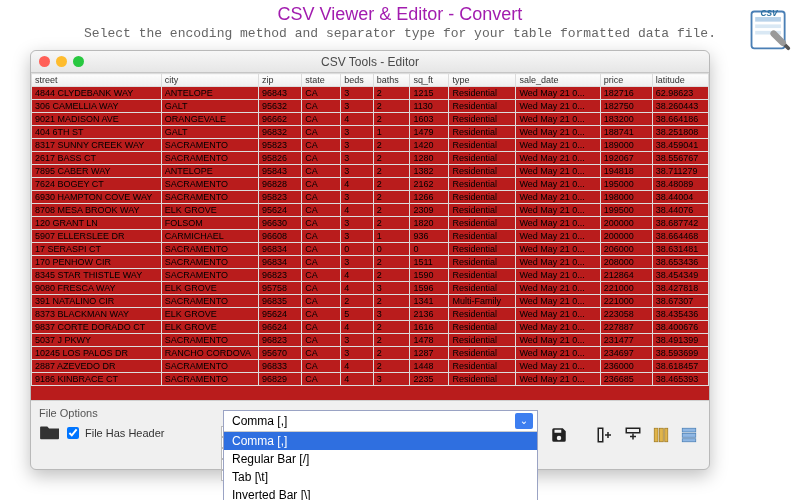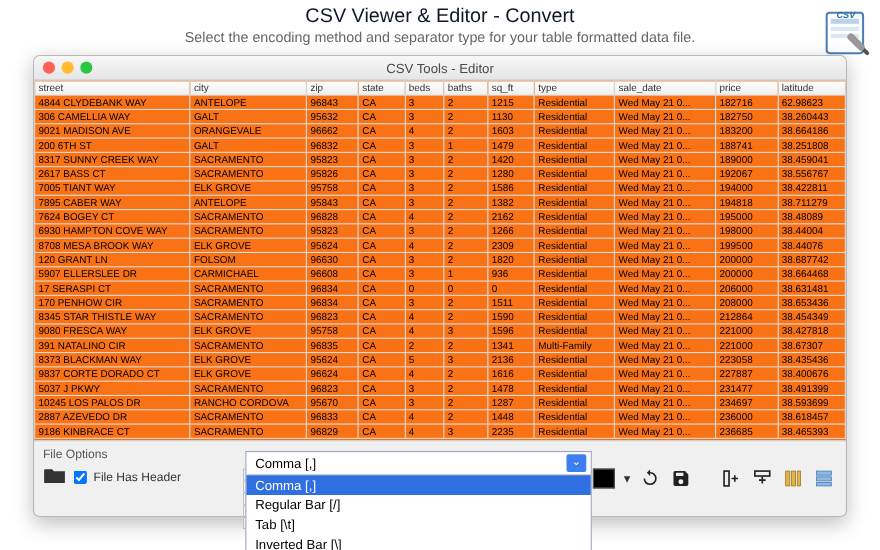--- a/index.html
+++ b/index.html
@@ -10,41 +10,42 @@
   width: 800px;
   height: 500px;
   overflow: hidden;
   position: relative;
 }
 .header-area {
   text-align: center;
   padding: 4px 0 2px 0;
 }
 .header-title {
-  color: #0f172a;
+  color: #a21caf;
   font-size: 18px;
   font-weight: 400;
 }
 .header-sub {
   color: #666;
   font-size: 13px;
   margin-top: 1px;
+  font-family: Liberation Mono, monospace;
 }
 .csv-logo {
   position: absolute;
   top: 6px;
   right: 8px;
   width: 46px;
   height: 46px;
 }
 .window {
   position: absolute;
   left: 30px;
   top: 50px;
-  width: 740px;
+  width: 680px;
   height: 420px;
   background: #f0f0f0;
   border: 1px solid #b9b9b9;
   border-radius: 6px;
   box-shadow: 0 6px 18px rgba(0,0,0,0.25);
   display: flex;
   flex-direction: column;
 }
 .titlebar {
   height: 22px;
@@ -64,21 +65,21 @@
 .win-title {
   position: absolute;
   left: 0; right: 0;
   text-align: center;
   font-size: 12px;
   color: #4a4a4a;
 }
 .table-wrap {
   flex: 1;
   overflow: hidden;
-  background: #f97316;
+  background: #b91c1c;
   border-bottom: 1px solid #d0d0d0;
 }
 table {
   border-collapse: collapse;
   width: 100%;
   font-size: 9px;
   table-layout: fixed;
 }
 th, td {
   border: 1px solid #dcdcdc;
@@ -281,21 +282,21 @@
             <td>CA</td>
             <td>4</td>
             <td>2</td>
             <td>1603</td>
             <td>Residential</td>
             <td>Wed May 21 0...</td>
             <td>183200</td>
             <td>38.664186</td>
           </tr>
           <tr>
-            <td>200 6TH ST</td>
+            <td>404 6TH ST</td>
             <td>GALT</td>
             <td>96832</td>
             <td>CA</td>
             <td>3</td>
             <td>1</td>
             <td>1479</td>
             <td>Residential</td>
             <td>Wed May 21 0...</td>
             <td>188741</td>
             <td>38.251808</td>
@@ -318,33 +319,20 @@
             <td>SACRAMENTO</td>
             <td>95826</td>
             <td>CA</td>
             <td>3</td>
             <td>2</td>
             <td>1280</td>
             <td>Residential</td>
             <td>Wed May 21 0...</td>
             <td>192067</td>
             <td>38.556767</td>
-          </tr>
-          <tr>
-            <td>7005 TIANT WAY</td>
-            <td>ELK GROVE</td>
-            <td>95758</td>
-            <td>CA</td>
-            <td>3</td>
-            <td>2</td>
-            <td>1586</td>
-            <td>Residential</td>
-            <td>Wed May 21 0...</td>
-            <td>194000</td>
-            <td>38.422811</td>
           </tr>
           <tr>
             <td>7895 CABER WAY</td>
             <td>ANTELOPE</td>
             <td>95843</td>
             <td>CA</td>
             <td>3</td>
             <td>2</td>
             <td>1382</td>
             <td>Residential</td>

